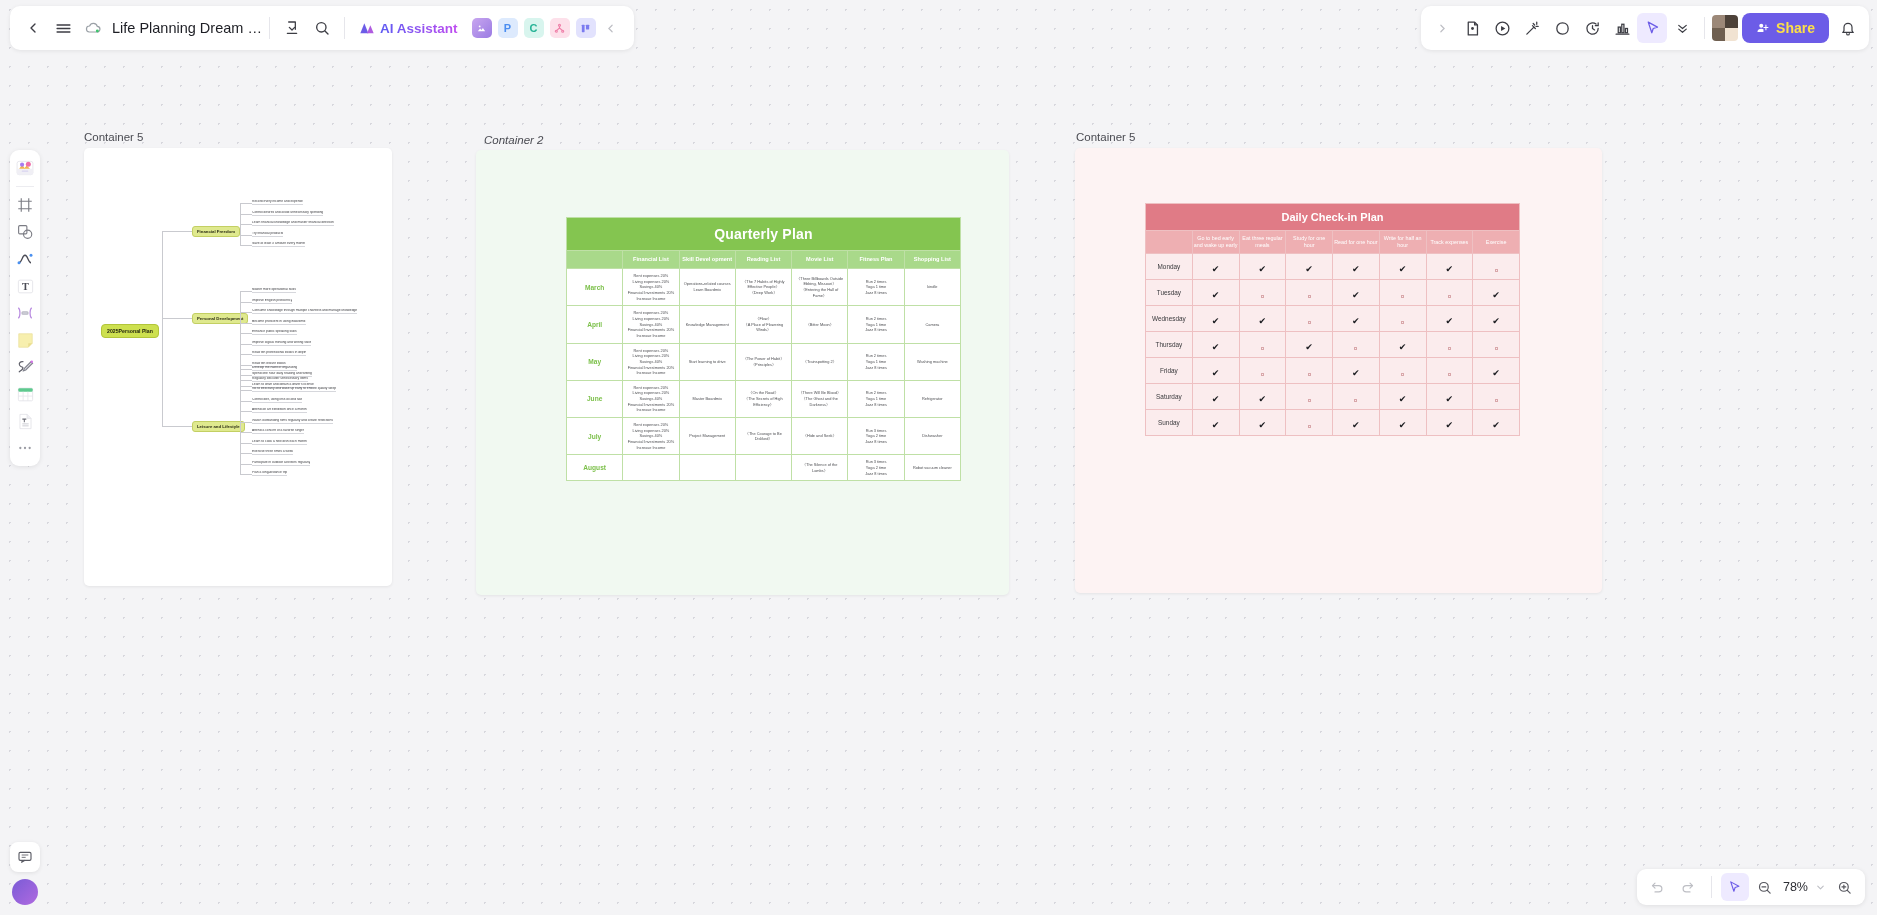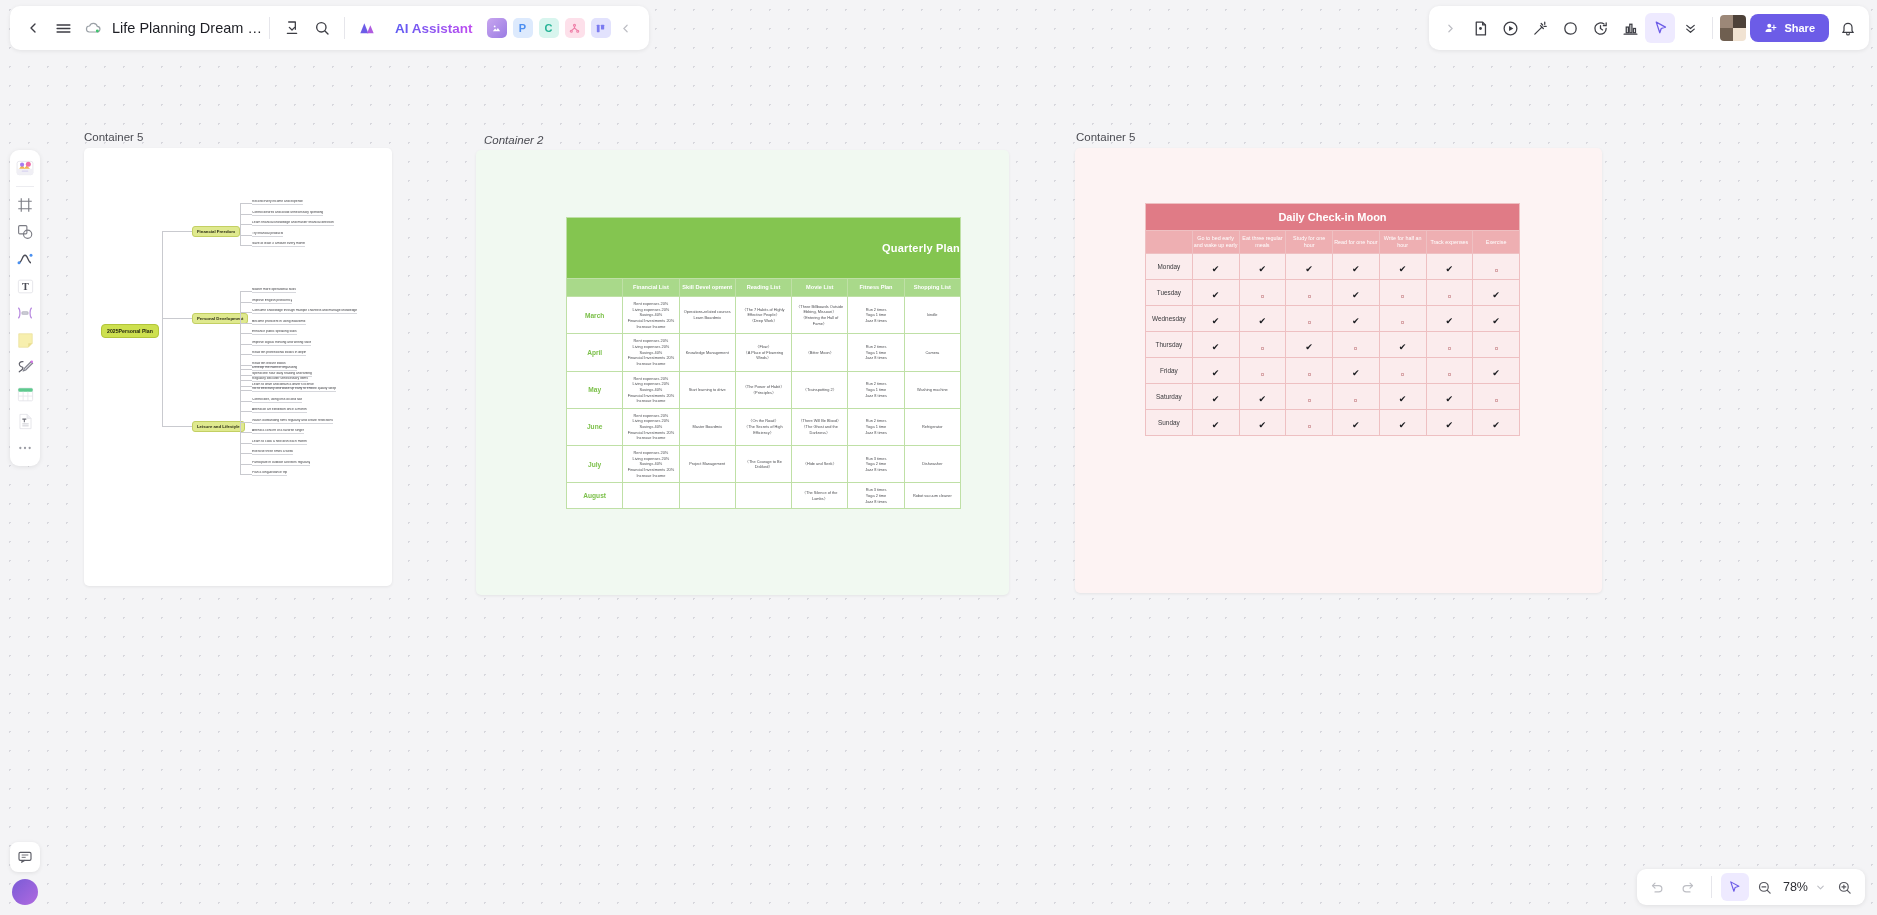--- a/index.html
+++ b/index.html
@@ -32,33 +32,33 @@
     width:30px; height:30px; display:flex; align-items:center; justify-content:center;
     border-radius:6px; cursor:pointer; color:#3c3d44; flex:0 0 auto;
   }
   .tb-btn.active { background:#eeeaff; }
   .doc-title {
     font-size:14.5px; color:#1d1e24; white-space:nowrap; max-width:150px;
     overflow:hidden; text-overflow:ellipsis; margin-left:4px; cursor:pointer;
   }
   .divider-v { width:1px; height:22px; background:#e6e6eb; margin:0 7px; }
   .ai-btn {
-    display:flex; align-items:center; gap:20px; padding:3px 7px; border-radius:7px;
+    display:flex; align-items:center; gap:5px; padding:3px 7px; border-radius:7px;
     font-size:13.5px; font-weight:600; cursor:pointer; white-space:nowrap;
   }
   .ai-word {
     background:linear-gradient(90deg,#5d5bf2,#c04cf0);
     -webkit-background-clip:text; background-clip:text; color:transparent;
   }
   .mini-app { width:20px; height:20px; border-radius:5px; display:flex;
     align-items:center; justify-content:center; font-size:11px; font-weight:700;
     color:#fff; cursor:pointer; }
   .share-btn {
-    display:flex; align-items:center; gap:6px; background:#6c5ce7; color:#ffffff;
-    font-size:11px; font-weight:600; border-radius:8px; padding:7px 14px;
+    display:flex; align-items:center; gap:6px; background:#6c5ce7; color:#fde047;
+    font-size:14px; font-weight:600; border-radius:8px; padding:7px 14px;
     cursor:pointer; margin:0 4px;
   }
   .avatar-stack { width:26px; height:26px; border-radius:4px; overflow:hidden;
     display:flex; flex-wrap:wrap; }
   .avatar-stack i { width:13px; height:13px; display:block; }
 
   
   .lefttool {
     position:absolute; left:10px; top:150px; width:30px;
     background:#fff; border-radius:9px; box-shadow:0 1px 5px rgba(0,0,0,.09);
@@ -93,22 +93,22 @@
     position:absolute; font-size:3.3px; color:#3b3c40; white-space:nowrap;
     border-bottom:.5px solid #d6d7dc; padding-bottom:1px; line-height:1;
   }
   .mm-line { position:absolute; background:#c9cacf; }
 
   
   #quarter-card { left:476px; top:150px; width:533px; height:445px; background:#f1f9f1; }
   .qp-wrap { position:absolute; left:90px; top:67px; width:395px; }
   table.qp { border-collapse:collapse; width:100%; table-layout:fixed; }
   table.qp td, table.qp th { border:1px solid #bfe0a6; vertical-align:middle; }
-  .qp-title { background:#84c550; color:#fff; font-size:11px; font-weight:700;
-    text-align:right; padding:24px 0; letter-spacing:.2px; }
+  .qp-title { background:#84c550; color:#fff; font-size:14px; font-weight:700;
+    text-align:center; padding:8px 0; letter-spacing:.2px; }
   .qp-head { background:#a9d98a; color:#fff; font-size:5.6px; font-weight:700;
     text-align:center; padding:5px 1px; line-height:1.25; }
   .qp-month { background:#fff; color:#7cc04a; font-size:6.6px; font-weight:700;
     text-align:center; }
   .qp-cell { background:#fff; color:#4d4e52; font-size:3.9px; text-align:center;
     line-height:1.45; padding:4px 2px; }
 
   
   #daily-card { left:1075px; top:148px; width:527px; height:445px; background:#fdf3f3; }
   .dc-wrap { position:absolute; left:70px; top:55px; width:375px; }
@@ -533,21 +533,21 @@
         </tbody>
     </table>
   </div>
 </div>
 
 <div class="canvas-card" id="daily-card">
   <div class="dc-wrap">
     <table class="dc">
       <tbody>
           <tr>
-        <td class="dc-title" colspan="8">Daily Check-in Moon</td>
+        <td class="dc-title" colspan="8">Daily Check-in Plan</td>
       </tr>
       <tr id="dc-head-row">
             <td class="dc-head" style="width: 14%;">&nbsp;</td>
             <td class="dc-head" style="width: 13%;">Go to bed early and wake up early</td>
             <td class="dc-head" style="width: 12%;">Eat three regular meals</td>
             <td class="dc-head" style="width: 12%;">Study for one hour</td>
             <td class="dc-head" style="width: 12%;">Read for one hour</td>
             <td class="dc-head" style="width: 12%;">Write for half an hour</td>
             <td class="dc-head" style="width: 12%;">Track expenses</td>
             <td class="dc-head" style="width: 13%;">Exercise</td>

